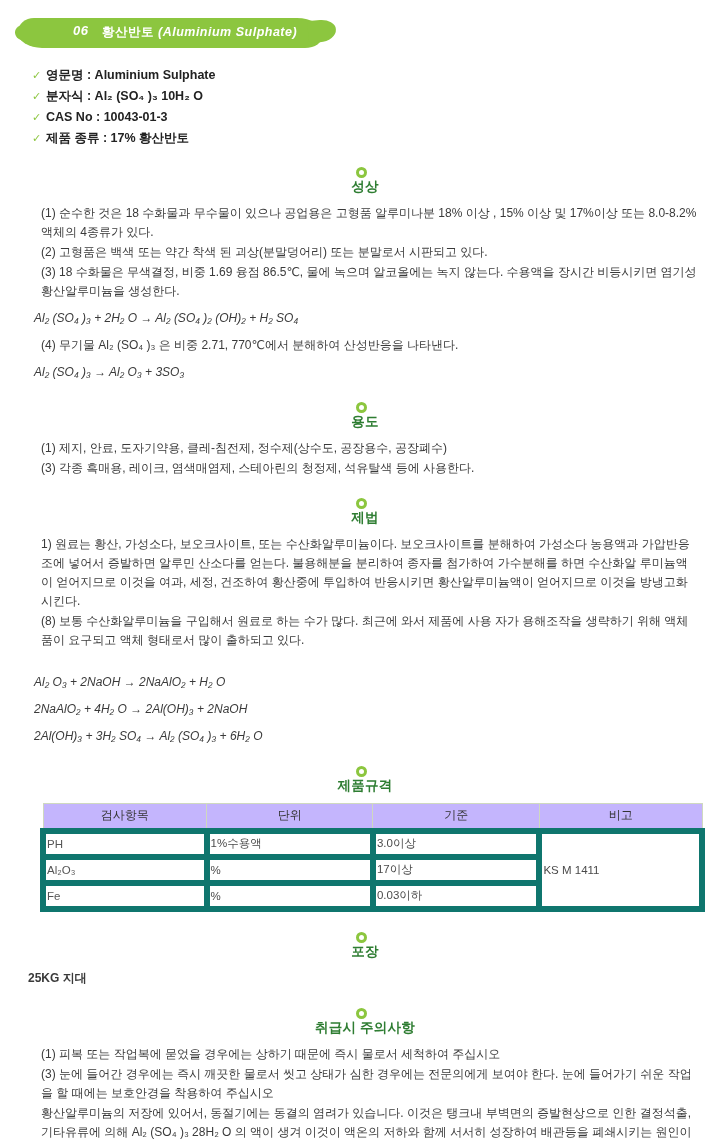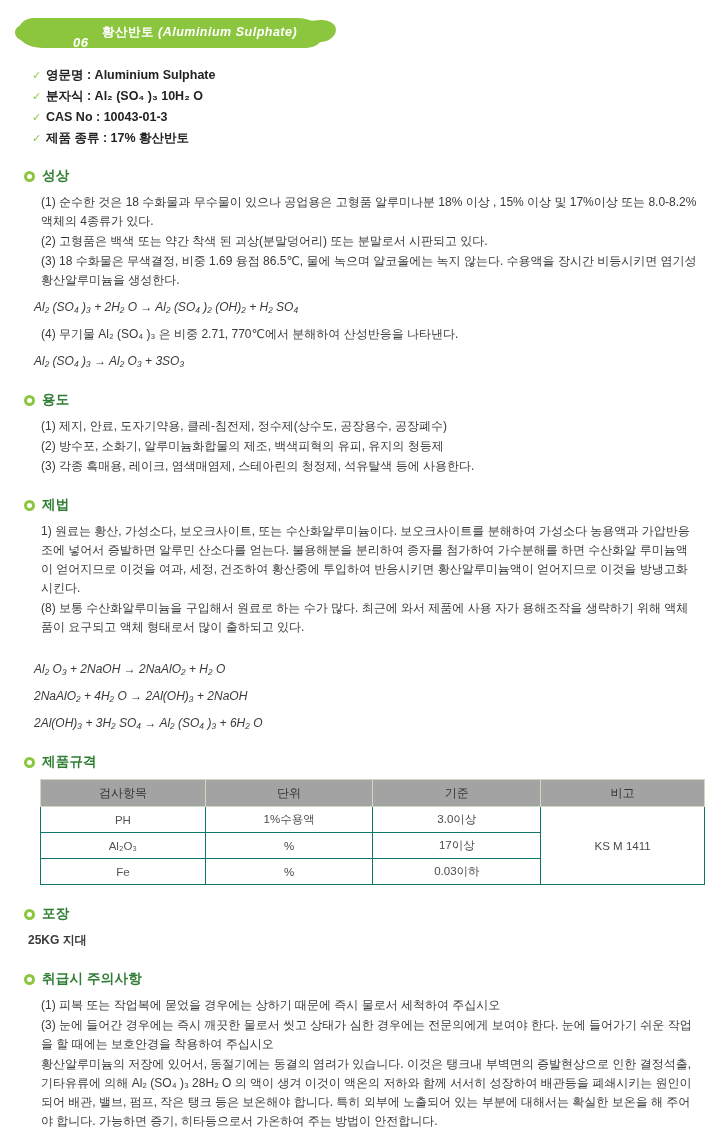--- a/index.html
+++ b/index.html
@@ -44,21 +44,21 @@
   .banner .brush:after {
     content: "";
     position: absolute;
     left: -3px; top: 6px;
     width: 16px; height: 18px;
     background: #8cc63f;
     border-radius: 14px 2px 3px 16px / 10px 2px 3px 12px;
   }
   .banner .bnum {
     position: absolute;
-    left: 55px; top: 21px;
+    left: 55px; top: 9px;
     color: #ffffff;
     font-size: 13px;
     font-weight: bold;
     font-style: italic;
     letter-spacing: 0.5px;
     text-align: right;
   }
   .banner .btitle {
     position: absolute;
     left: 84px; top: 10px;
@@ -91,20 +91,21 @@
     width: 14px;
     flex: 0 0 14px;
     font-weight: bold;
   }
 
   
   .sect-head {
     display: flex;
     align-items: center;
     margin: 20px 0 8px 12px;
+    flex-direction: column;
   }
   .sect-head .dot {
     width: 11px; height: 11px;
     border-radius: 50%;
     border: 3px solid #8cc63f;
     background: #ffffff;
     margin-right: 7px;
     flex: 0 0 11px;
   }
   .sect-head .stext {
@@ -129,32 +130,32 @@
   .tablewrap {
     margin: 6px 8px 0 28px;
   }
   table.spec {
     border-collapse: collapse;
     width: 665px;
     font-size: 11.5px;
     color: #444444;
   }
   table.spec th {
-    background: #a3a3a3;
+    background: #c4b5fd;
     border: 1px solid #cfd9bf;
     height: 27px;
     font-weight: normal;
     color: #333333;
     font-size: 12px;
     margin-top: 44px;
   }
   table.spec td {
-    border: 1px solid #0f766e;
+    border: 6px solid #0f766e;
     height: 26px;
-    text-align: center;
+    text-align: left;
     color: #4a4a4a;
   }
   table.spec tr td:first-child { color: #555555; }
 
   
   .plain {
     margin: 4px 8px 0 16px;
     font-size: 12px;
     color: #3a3a3a;
     line-height: 19px;
@@ -206,21 +207,20 @@
     <p>(4) 무기물 Al₂ (SO₄ )₃ 은 비중 2.71, 770℃에서 분해하여 산성반응을 나타낸다.</p>
     <p class="formula">Al₂ (SO₄ )₃ → Al₂ O₃ + 3SO₃</p>
   </div>
 
   <div class="sect-head">
     <span class="dot"></span>
     <span class="stext">용도</span>
   </div>
   <div class="body">
     <p>(1) 제지, 안료, 도자기약용, 클레-침전제, 정수제(상수도, 공장용수, 공장폐수)</p>
-    <p>(2) 방수포, 소화기, 알루미늄화합물의 제조, 백색피혁의 유피, 유지의 청등제</p>
     <p>(3) 각종 흑매용, 레이크, 염색매염제, 스테아린의 청정제, 석유탈색 등에 사용한다.</p>
   </div>
 
   <div class="sect-head">
     <span class="dot"></span>
     <span class="stext">제법</span>
   </div>
   <div class="body">
     <p>1) 원료는 황산, 가성소다, 보오크사이트, 또는 수산화알루미늄이다. 보오크사이트를 분해하여 가성소다 농용액과 가압반응조에 넣어서 증발하면 알루민 산소다를 얻는다. 불용해분을 분리하여 종자를 첨가하여 가수분해를 하면 수산화알 루미늄액이 얻어지므로 이것을 여과, 세정, 건조하여 황산중에 투입하여 반응시키면 황산알루미늄액이 얻어지므로 이것을 방냉고화 시킨다.</p>
     <p>(8) 보통 수산화알루미늄을 구입해서 원료로 하는 수가 많다. 최근에 와서 제품에 사용 자가 용해조작을 생략하기 위해 액체품이 요구되고 액체 형태로서 많이 출하되고 있다.</p>

